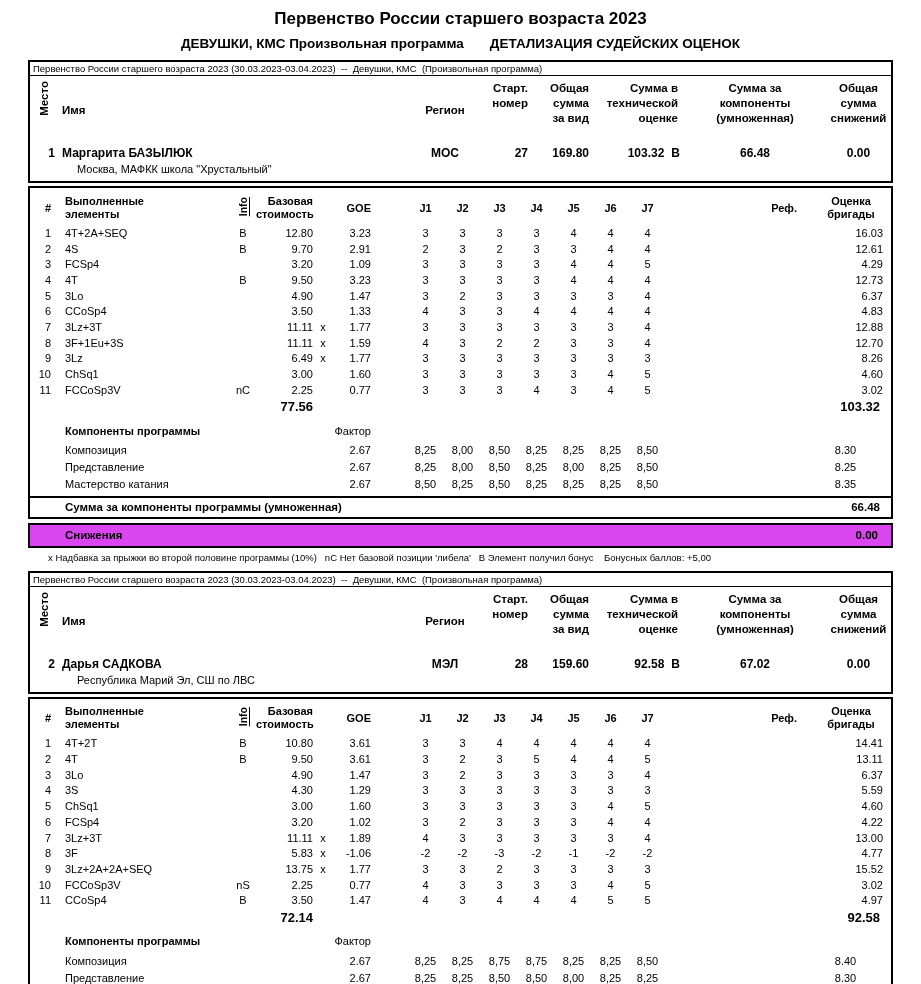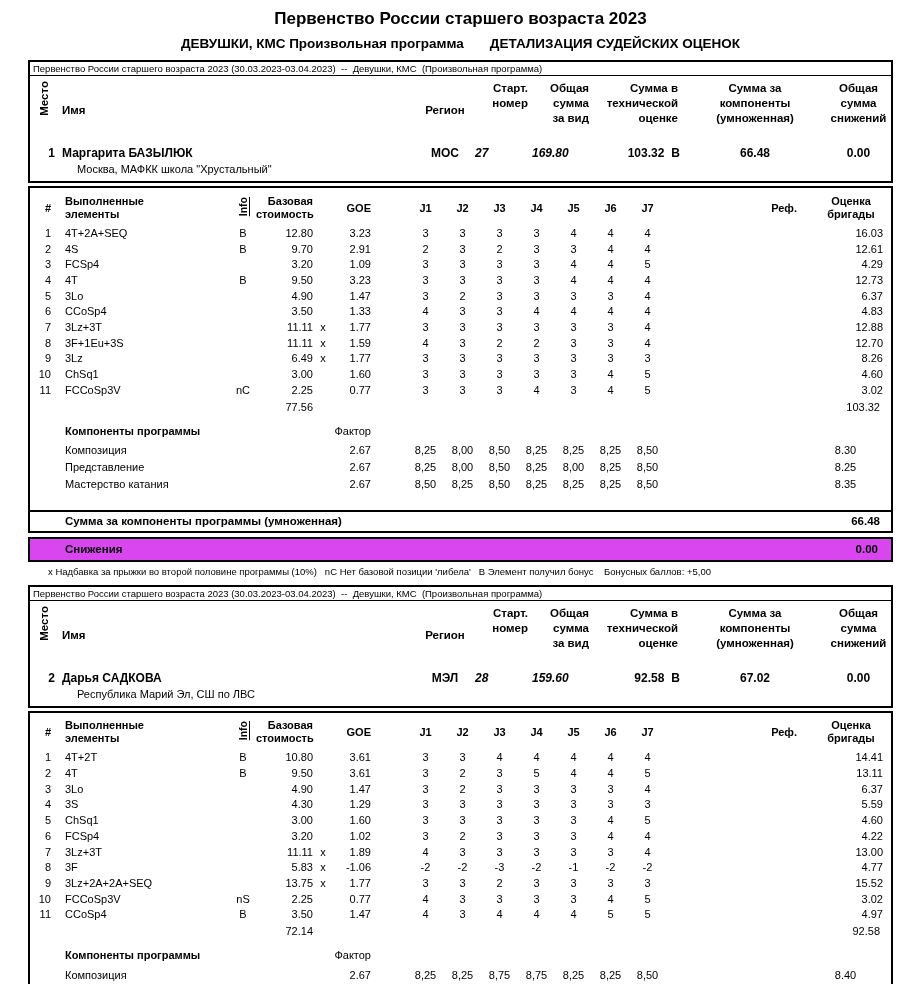--- a/index.html
+++ b/index.html
@@ -25,21 +25,21 @@
   .res-head .r { text-align: right; padding-right: 4px; }
   .res-head .c { text-align: center; }
   .cell-place { display: flex; align-items: center; justify-content: center; }
   .rot { writing-mode: vertical-rl; transform: rotate(180deg); }
   .name-lbl { align-self: center; padding-left: 4px; }
   .region-lbl { align-self: center; text-align: center; }
   .res-vals { margin-top: 6px; font-weight: bold; font-size: 12px; }
   .res-vals .place-num { text-align: right; padding-right: 3px; }
   .res-vals .skater { padding-left: 4px; }
   .res-vals .c { text-align: center; }
-  .res-vals .r { padding-right: 4px; font-style: italic; }
+  .res-vals .r { text-align: right; padding-right: 4px; }
   .tes-cell { display: flex; justify-content: flex-end; gap: 7px; padding-right: 2px; }
   .club-row { font-size: 11px; padding: 3px 0 6px 47px; }
 
   
   .el-box { border: 2px solid #000; margin-top: 3px; background: #fff;
             --elcols: 24px 176px 26px 57px 20px 38px 36px 37px 37px 37px 37px 37px 37px 37px 1fr 80px;
             --cpcols: 303px 38px 36px 37px 37px 37px 37px 37px 37px 37px 1fr 80px; }
   .el-head { display: grid; grid-template-columns: var(--elcols); align-items: center;
              min-height: 37px; padding-top: 2px; font-weight: bold; font-size: 11px; }
   .el-head .two { white-space: pre-line; line-height: 13px; }
@@ -56,37 +56,37 @@
             height: 15.7px; font-size: 11px; }
   .el-row .num { text-align: right; padding-right: 3px; }
   .el-row .nm { padding-left: 11px; }
   .el-row .info { text-align: center; }
   .el-row .base { text-align: right; }
   .el-row .xm { text-align: center; }
   .el-row .goe { text-align: right; }
   .el-row .j { text-align: center; }
   .el-row .sc { text-align: right; padding-right: 8px; }
 
-  .el-total { display: grid; grid-template-columns: var(--elcols); font-weight: normal;
-              font-size: 11px; height: 18px; align-items: center; }
+  .el-total { display: grid; grid-template-columns: var(--elcols); font-weight: bold;
+              font-size: 13px; height: 18px; align-items: center; }
   .el-total .base { text-align: right; }
   .el-total .sc { text-align: right; padding-right: 11px; }
 
   .cp-head { display: grid; grid-template-columns: var(--cpcols); font-size: 11px;
              height: 22px; align-items: center; margin-top: 4px; }
   .cp-head .cp-title { font-weight: bold; padding-left: 35px; }
   .cp-head .factor-lbl { text-align: right; }
   .cp-row { display: grid; grid-template-columns: var(--cpcols); font-size: 11px;
             height: 17px; align-items: center; }
   .cp-row .cnm { padding-left: 35px; }
   .cp-row .cf { text-align: right; }
   .cp-row .j { text-align: center; }
   .cp-row .sc { text-align: center; padding-right: 11px; }
 
-  .pcs-row { border-top: 2px solid #000; margin-top: 17px; display: flex;
+  .pcs-row { border-top: 2px solid #000; margin-top: 3px; display: flex;
              justify-content: space-between; align-items: center; height: 21px;
              font-weight: bold; font-size: 11.5px; }
   .pcs-row .pl { padding-left: 35px; }
   .pcs-row .pv { padding-right: 11px; }
 
   
   .ded-box { border: 2px solid #000; margin-top: 4px; display: flex;
              justify-content: space-between; align-items: center; height: 25px;
              font-weight: bold; font-size: 11.5px; background: #d946ef; }
   .ded-box .dl { padding-left: 35px; }

